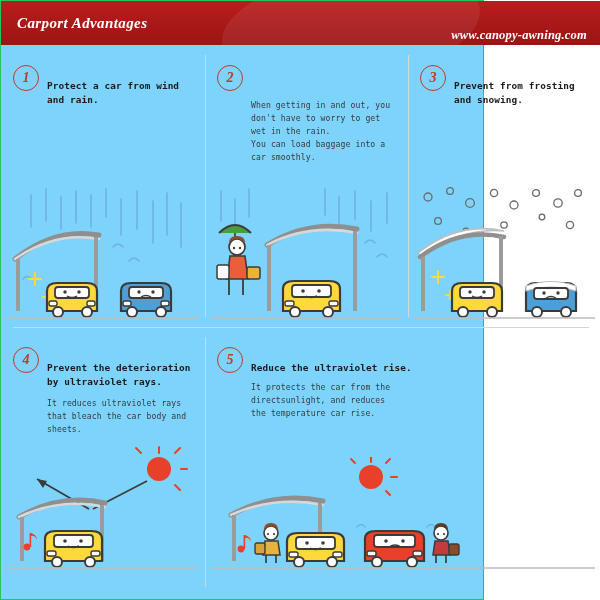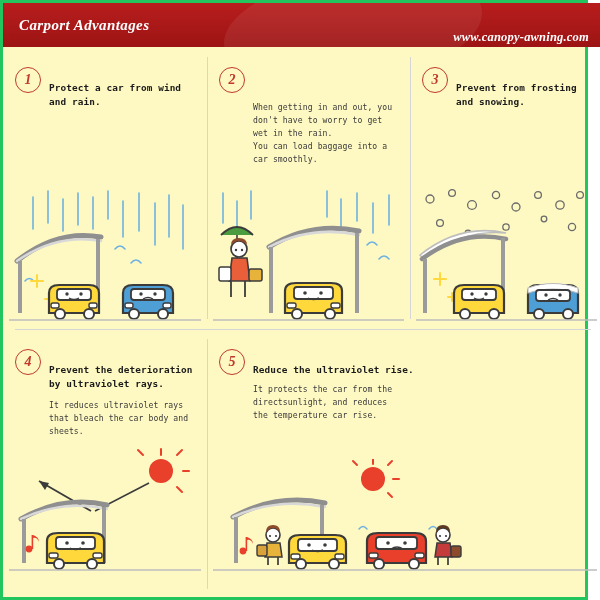--- a/index.html
+++ b/index.html
@@ -4,24 +4,24 @@
 <style>
   html,body{margin:0;padding:0;}
   body{
     width:600px;height:600px;
     background:#ffffff;
     font-family:"DejaVu Sans Mono", monospace;
     overflow:hidden;
     position:relative;
   }
   .page{
-    position:absolute;left:0;top:0;width:588px;height:600px;
+    position:absolute;left:0;top:0;width:484px;height:600px;
     box-sizing:border-box;
-    border:3px solid #22c55e;
-    background:#fef9c3;
+    border:1px solid #22c55e;
+    background:#7dd3fc;
   }
   
   .header{
     position:absolute;left:0;top:0;width:600px;height:44px;
     background:#b01a1a;
     background:linear-gradient(180deg,#b81d1d 0%,#9d1414 100%);
     overflow:hidden;
   }
   .header .title{
     position:absolute;left:16px;top:14px;

